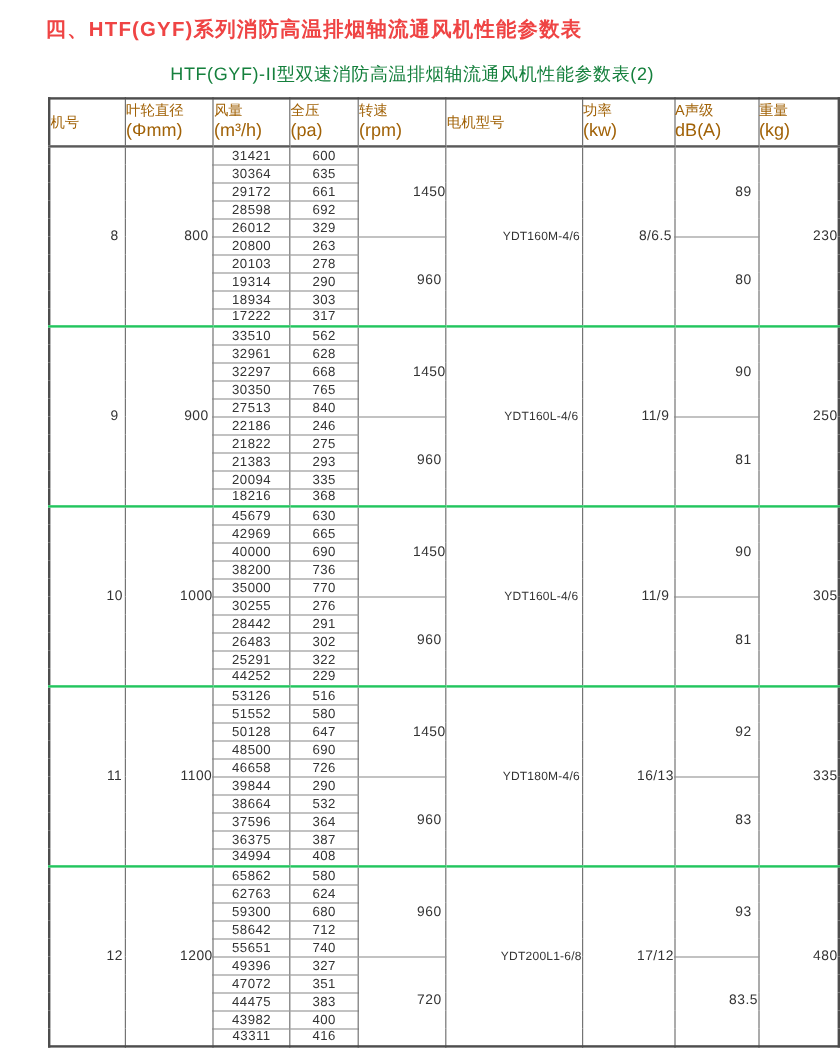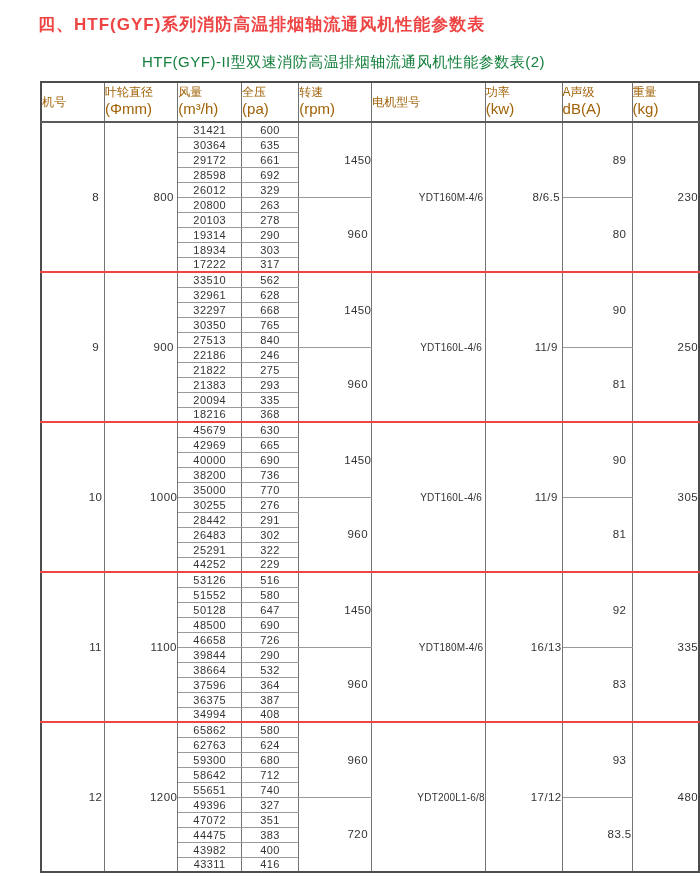--- a/index.html
+++ b/index.html
@@ -53,21 +53,21 @@
     padding: 0;
     height: 15px;
     font-size: 11px;
     letter-spacing: 0.4px;
     text-align: center;
     vertical-align: middle;
     color: #333;
     white-space: nowrap;
     overflow: hidden;
   }
-  table.spec tr.block-start td { border-top: 2px solid #ef4444; }
+  table.spec tr.block-start td { border-top: 2px solid #22c55e; }
   table.spec td.grp { font-size: 11.5px; padding-left: 45px; }
   table.spec td.motor { font-size: 10px; letter-spacing: 0.2px; }
 </style>
 </head>
 <body>
 
 <div class="page">
   <div class="doc-title">四、HTF(GYF)系列消防高温排烟轴流通风机性能参数表</div>
   <div class="doc-subtitle">HTF(GYF)-II型双速消防高温排烟轴流通风机性能参数表(2)</div>
 

